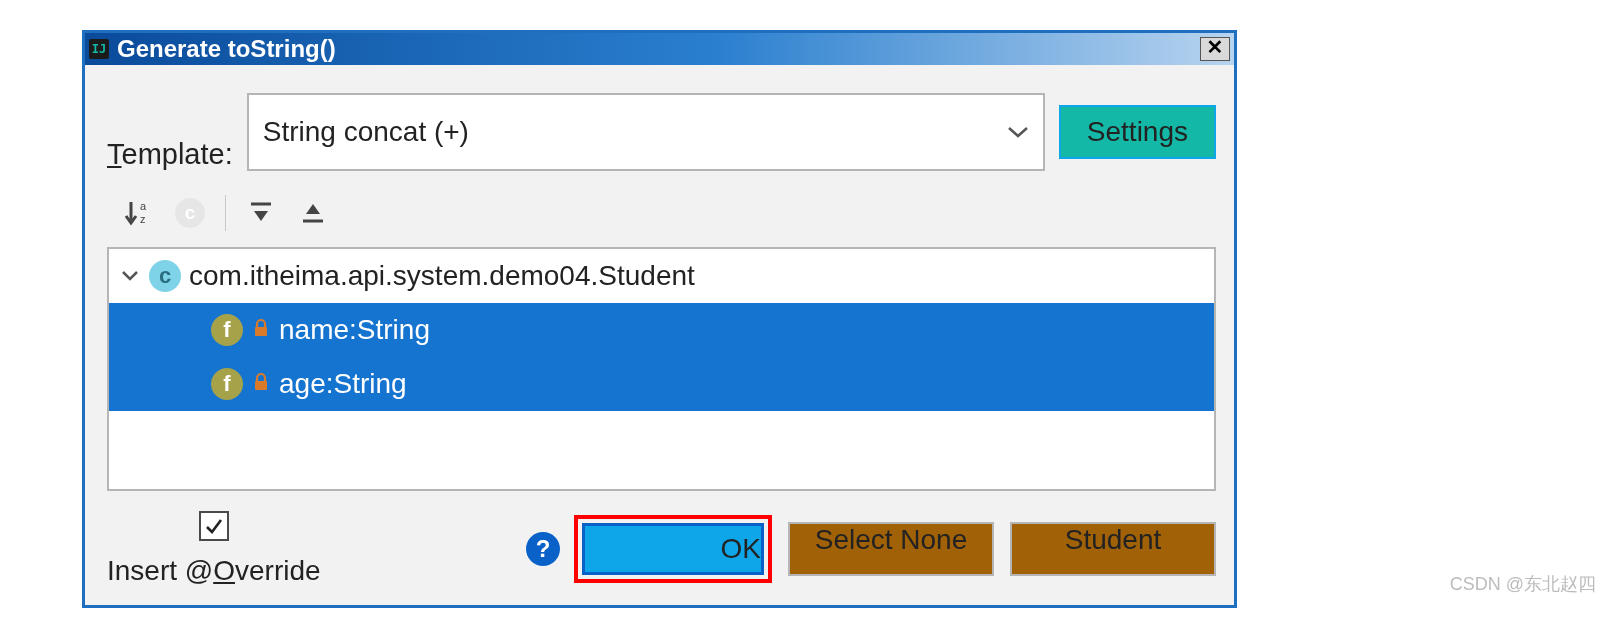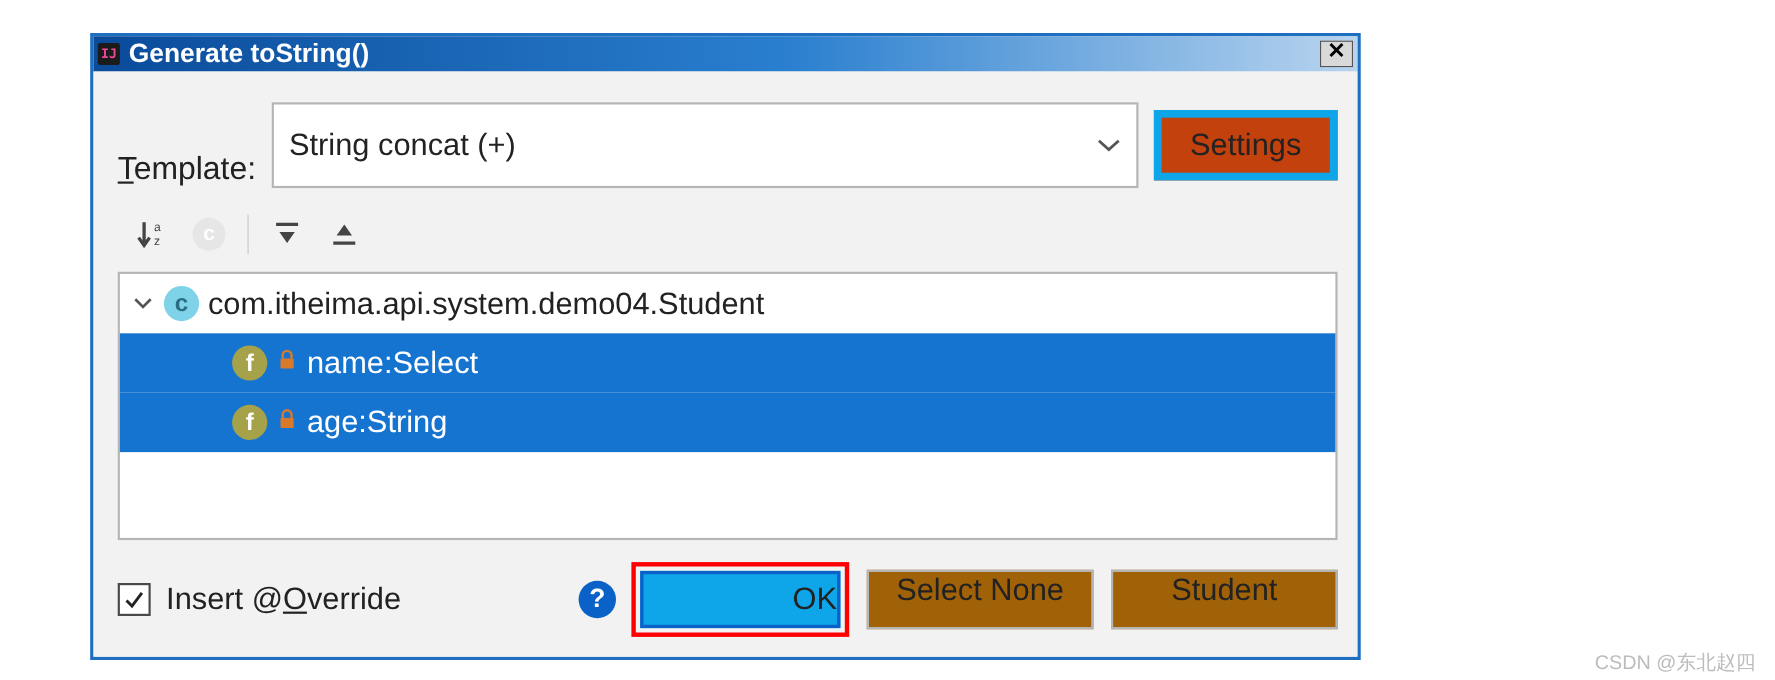--- a/index.html
+++ b/index.html
@@ -1,61 +1,61 @@
 <!DOCTYPE html>
 <html><head>
 <meta charset="utf-8">
 <style>
   html,body{margin:0;padding:0;background:#fff;font-family:"Segoe UI",Tahoma,sans-serif;font-size:26px;color:#222;}
   .stage{width:1614px;height:618px;position:relative;background:#fff;}
   .dialog{position:absolute;top:30px;left:82px;width:1149px;border:3px solid #1e6fbf;background:#f2f2f2;}
   
   .titlebar{height:32px;background:linear-gradient(to right,#0a4b9a 0%,#2a7fcf 55%,#b8d4ef 100%);display:flex;align-items:center;color:#fff;font-size:24px;padding-left:4px;}
-  .ij-icon{width:20px;height:20px;background:#1b1b1b;color:#ec4899;font:700 12px/20px "Consolas",monospace;text-align:center;margin-right:8px;border-radius:2px;}
+  .ij-icon{width:20px;height:20px;background:#1b1b1b;color:#14b8a6;font:700 12px/20px "Consolas",monospace;text-align:center;margin-right:8px;border-radius:2px;}
   .titlebar-text{flex:1;white-space:nowrap;font-weight:bold;}
   .close-btn{width:28px;height:22px;margin-right:4px;background:#d9d9d9;border:1px solid #555;color:#000;font:700 20px/18px sans-serif;text-align:center;cursor:pointer;}
   
   .dlg-body{padding:28px 18px 18px 22px;background:#f2f2f2;}
   
   .row-template{display:flex;align-items:center;gap:14px;}
   .lbl-template{font-size:29px;margin-top:45px;}
   .lbl-template .ul{text-decoration:underline;}
   .combo{flex:1;height:50px;border:2px solid #b5b5b5;background:#fff;display:flex;align-items:center;padding:12px 14px;font-size:28px;position:relative;cursor:pointer;}
   .combo .chev{position:absolute;right:14px;top:50%;transform:translateY(-50%);}
   .chev svg{display:block;}
-  .btn{height:50px;border:7px solid #0ea5e9;background:#c2410c;display:flex;align-items:center;justify-content:flex-end;padding:0 26px;font-size:28px;cursor:pointer;}
+  .btn{height:50px;border:2px solid #0ea5e9;background:#14b8a6;display:flex;align-items:center;justify-content:flex-end;padding:0 26px;font-size:28px;cursor:pointer;}
   
   .toolbar{display:flex;align-items:center;gap:6px;margin:18px 0 10px 0;height:48px;padding-left:8px;}
   .tb-btn{width:46px;height:42px;display:flex;align-items:center;justify-content:center;border-radius:3px;}
   .tb-btn.en{cursor:pointer;}
   .tb-sep{width:1px;height:36px;background:#c7c7c7;margin:0 6px;}
   .tb-btn svg{display:block;}
   .circ{width:30px;height:30px;border-radius:50%;background:#e6e6e6;color:#fff;font:600 19px/30px sans-serif;text-align:center;}
   
   .tree{border:2px solid #b5b5b5;background:#fff;font-size:28px;}
   .tree-row{display:flex;align-items:center;height:54px;padding-left:10px;gap:8px;}
   .tree-row.sel{background:#1674d1;color:#fff;}
   .tree-blank{height:78px;}
   .node-chev{width:22px;display:flex;justify-content:center;}
   .badge-c{width:32px;height:32px;border-radius:50%;background:#7fd3e8;color:#2b6e82;font:700 22px/32px sans-serif;text-align:center;}
   .badge-f{width:32px;height:32px;border-radius:50%;background:#a5a24a;color:#fff;font:700 22px/32px sans-serif;text-align:center;margin-left:92px;}
   .lock{color:#b85b1e;font-size:20px;width:20px;text-align:center;}
   .tree-row.sel .lock{color:#f0b080;}
   
   .row-bottom{display:flex;align-items:center;margin-top:20px;}
-  .chk{display:flex;align-items:center;gap:14px;font-size:28px;}
+  .chk{display:flex;align-items:center;gap:14px;font-size:28px;flex-direction:column;}
   .chk-box{width:26px;height:26px;border:2px solid #4a4a4a;background:#fff;display:flex;align-items:center;justify-content:center;}
   .chk-box svg{display:block;}
   .chk .ul{text-decoration:underline;}
   .spacer{flex:1;}
   .help{width:34px;height:34px;border-radius:50%;background:#0a62c9;color:#fff;font:700 24px/34px sans-serif;text-align:center;margin-right:14px;cursor:pointer;}
   .dlg-btn{height:50px;border:2px solid #b5b5b5;background:#a16207;display:flex;align-items:flex-start;justify-content:center;font-size:28px;cursor:pointer;margin-left:16px;min-width:162px;padding:0 20px;}
   .ok-wrap{border:4px solid #ff0000;padding:4px;}
   .ok-btn{border:3px solid #0a62c9;background:#0ea5e9;width:176px;height:46px;display:flex;align-items:center;justify-content:flex-end;font-size:28px;cursor:pointer;}
-  .watermark{position:absolute;right:18px;bottom:4px;font-size:18px;color:#bcbcbc;text-align:right;}
+  .watermark{position:absolute;right:18px;bottom:22px;font-size:18px;color:#bcbcbc;text-align:right;}
 </style>
 </head>
 <body>
 
 <div class="stage">
   <div class="dialog">
 
     <div class="titlebar">
       <div class="ij-icon">IJ</div>
       <div class="titlebar-text">Generate toString()</div>
@@ -121,21 +121,21 @@
           <span>com.itheima.api.system.demo04.Student</span>
         </div>
         <div class="tree-row sel">
           <span class="badge-f">f</span>
           <span class="lock">
             <svg width="16" height="20" viewBox="0 0 16 20">
                 <rect x="2" y="9" width="12" height="9" rx="1" fill="#d97a2a"></rect>
                 <path d="M4 9 V6 a4 4 0 0 1 8 0 V9" fill="none" stroke="#d97a2a" stroke-width="2.2"></path>
               </svg>
           </span>
-          <span>name:Select</span>
+          <span>name:String</span>
         </div>
         <div class="tree-row sel">
           <span class="badge-f">f</span>
           <span class="lock">
             <svg width="16" height="20" viewBox="0 0 16 20">
                 <rect x="2" y="9" width="12" height="9" rx="1" fill="#d97a2a"></rect>
                 <path d="M4 9 V6 a4 4 0 0 1 8 0 V9" fill="none" stroke="#d97a2a" stroke-width="2.2"></path>
               </svg>
           </span>
           <span>age:String</span>

